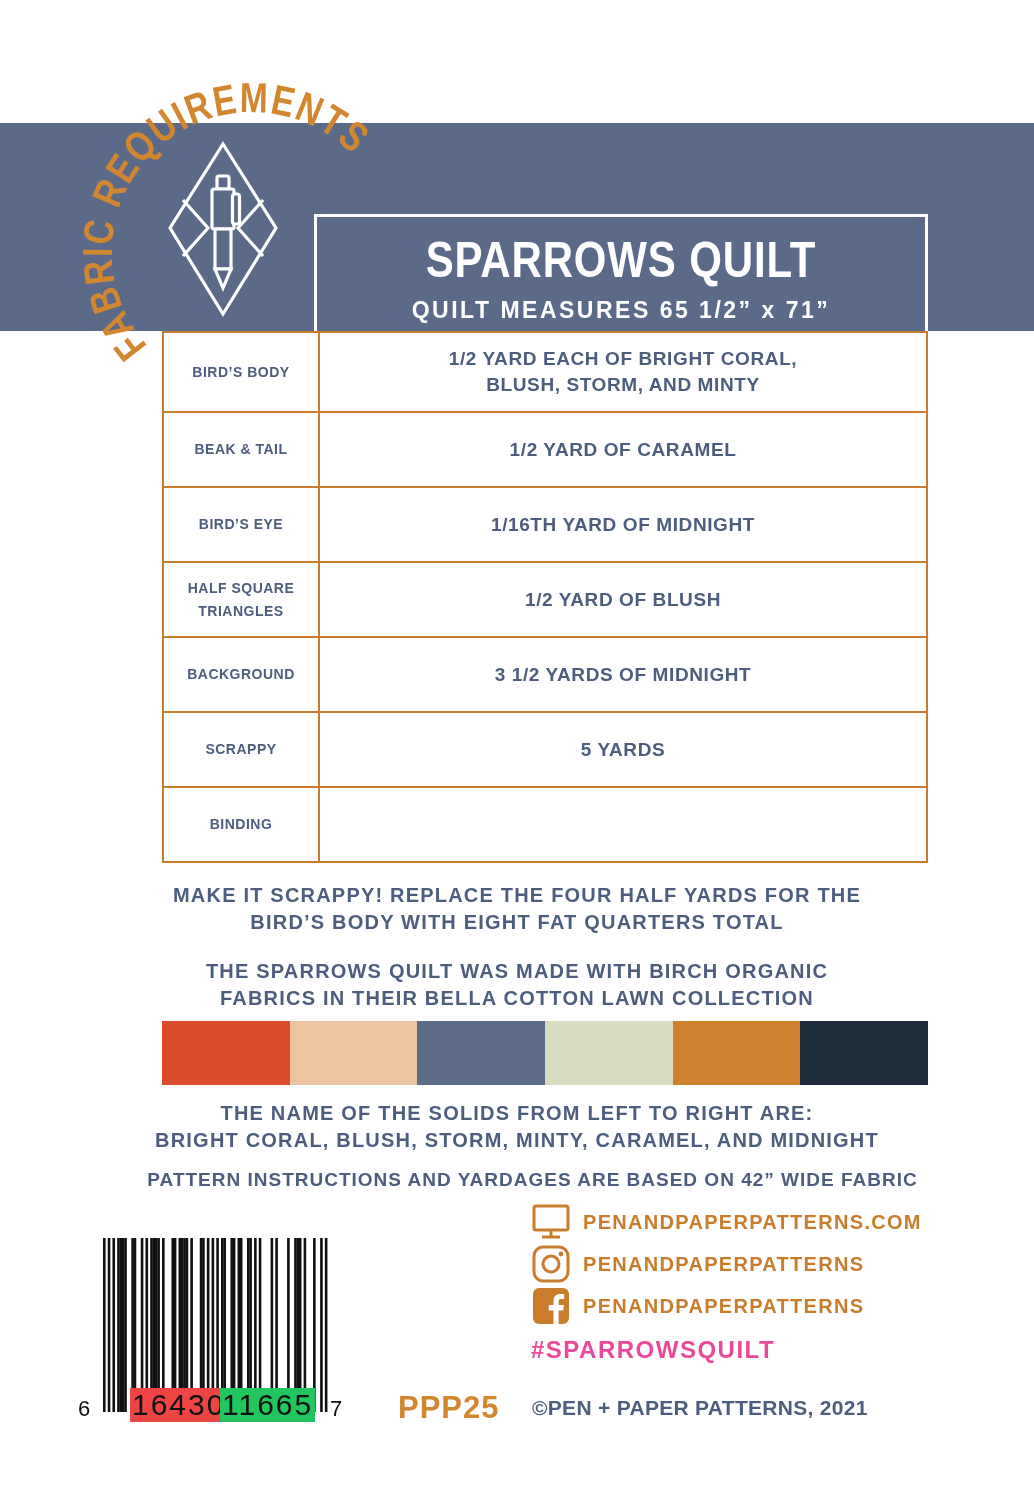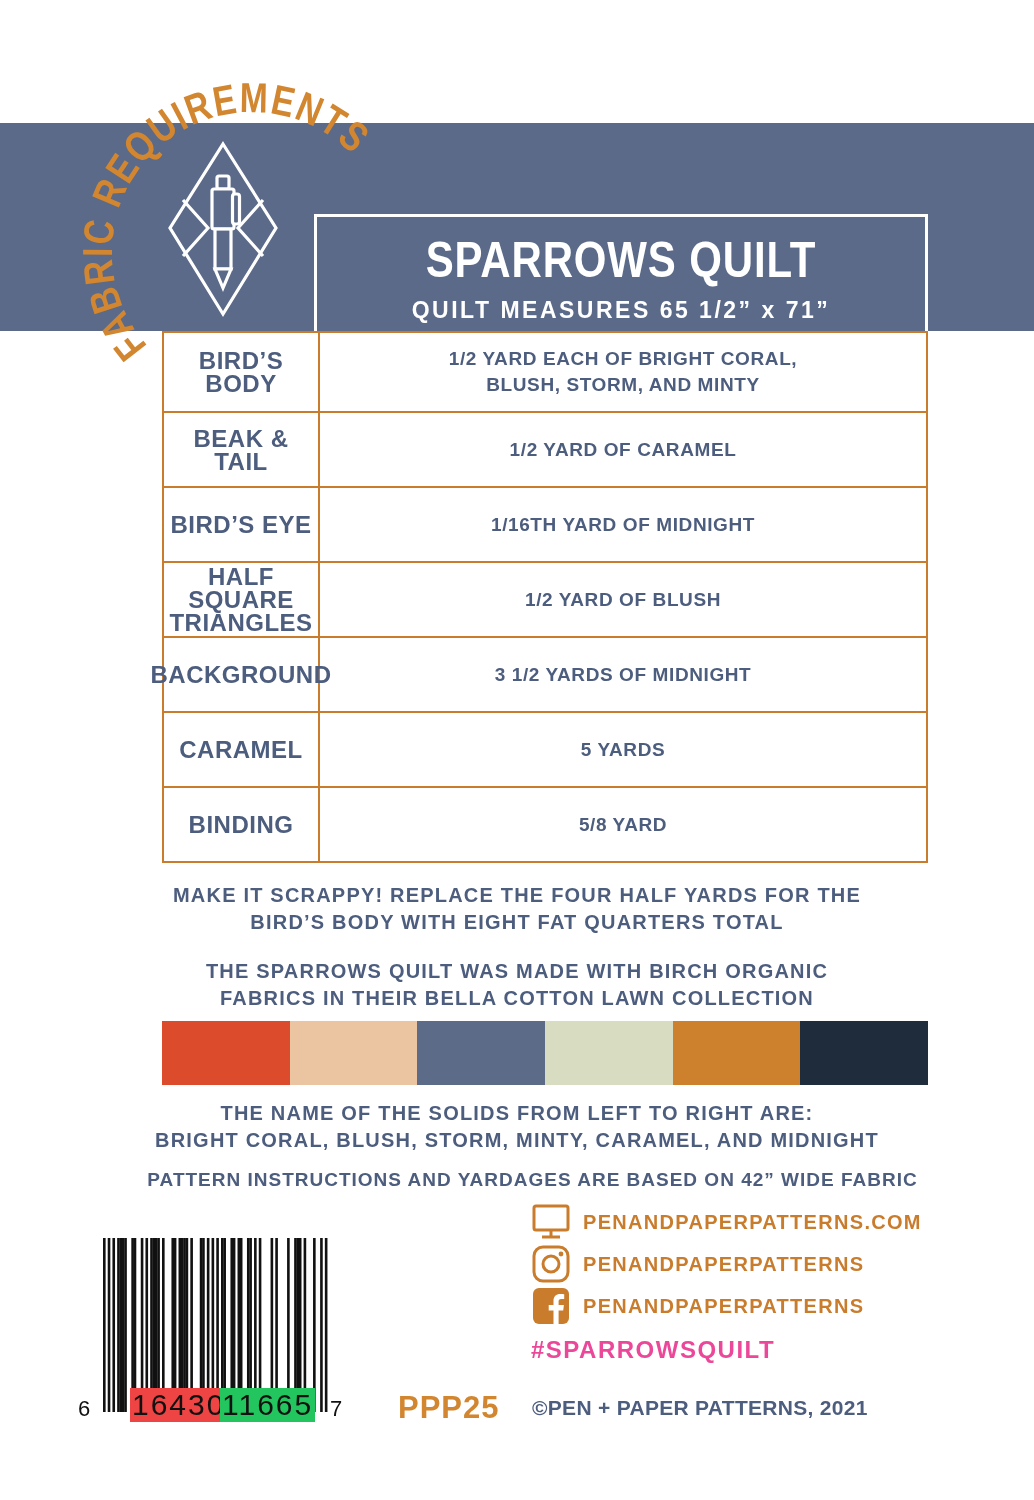--- a/index.html
+++ b/index.html
@@ -18,21 +18,21 @@
             border:3px solid #ffffff;border-bottom:none;text-align:center;padding-top:14px;}
   .title{color:#ffffff;font-size:50px;font-weight:bold;letter-spacing:1px;
          transform:scaleX(.84);transform-origin:center;white-space:nowrap;}
   .subtitle{color:#ffffff;font-size:23px;font-weight:bold;letter-spacing:2.5px;margin-top:8px;white-space:nowrap;}
 
   .reqtable{position:absolute;left:162px;top:331px;width:766px;height:532px;box-sizing:border-box;
             border:2.5px solid #c97c2c;display:flex;flex-direction:column;}
   .trow{flex:1;display:flex;border-top:2.5px solid #c97c2c;min-height:0;}
   .trow:first-child{border-top:none;flex:1.07;}
   .tlabel{width:154px;flex:none;display:flex;align-items:center;justify-content:center;text-align:center;
-          border-right:2.5px solid #c97c2c;color:#4d5d7e;font-size:24px;font-weight:bold;
+          border-right:2.5px solid #c97c2c;color:#4d5d7e;font-size:14px;font-weight:bold;
           letter-spacing:.5px;line-height:23px;white-space:pre-line;}
   .tvalue{flex:1;display:flex;align-items:center;justify-content:center;text-align:center;
           color:#4d5d7e;font-size:19px;font-weight:bold;letter-spacing:.6px;line-height:26px;white-space:pre-line;}
 
   .note{position:absolute;left:0;right:0;text-align:center;color:#4d5d7e;font-weight:bold;
         white-space:pre-line;font-size:20px;letter-spacing:1.2px;line-height:27px;}
   .note1{top:882px;}
   .note2{top:958px;}
   .note3{top:1100px;}
   .note4{top:1166px;font-size:19px;letter-spacing:1px;padding-left:31px;}
@@ -107,26 +107,25 @@
       <div class="trow">
         <div class="tlabel">HALF SQUARE
 TRIANGLES</div>
         <div class="tvalue">1/2 YARD OF BLUSH</div>
       </div>
       <div class="trow">
         <div class="tlabel">BACKGROUND</div>
         <div class="tvalue">3 1/2 YARDS OF MIDNIGHT</div>
       </div>
       <div class="trow">
-        <div class="tlabel">CARAMEL</div>
+        <div class="tlabel">SCRAPPY</div>
         <div class="tvalue">5 YARDS</div>
       </div>
       <div class="trow">
         <div class="tlabel">BINDING</div>
-        <div class="tvalue">5/8 YARD</div>
       </div>
     </div>
 
   <div class="note note2">THE SPARROWS QUILT WAS MADE WITH BIRCH ORGANIC
 FABRICS IN THEIR BELLA COTTON LAWN COLLECTION</div>
   <div class="note note1">MAKE IT SCRAPPY! REPLACE THE FOUR HALF YARDS FOR THE
 BIRD’S BODY WITH EIGHT FAT QUARTERS TOTAL</div>
 
   <div class="swatches" id="swatches">
       <div class="swatch" title="BRIGHT CORAL" style="background: rgb(220, 75, 44);"></div>

